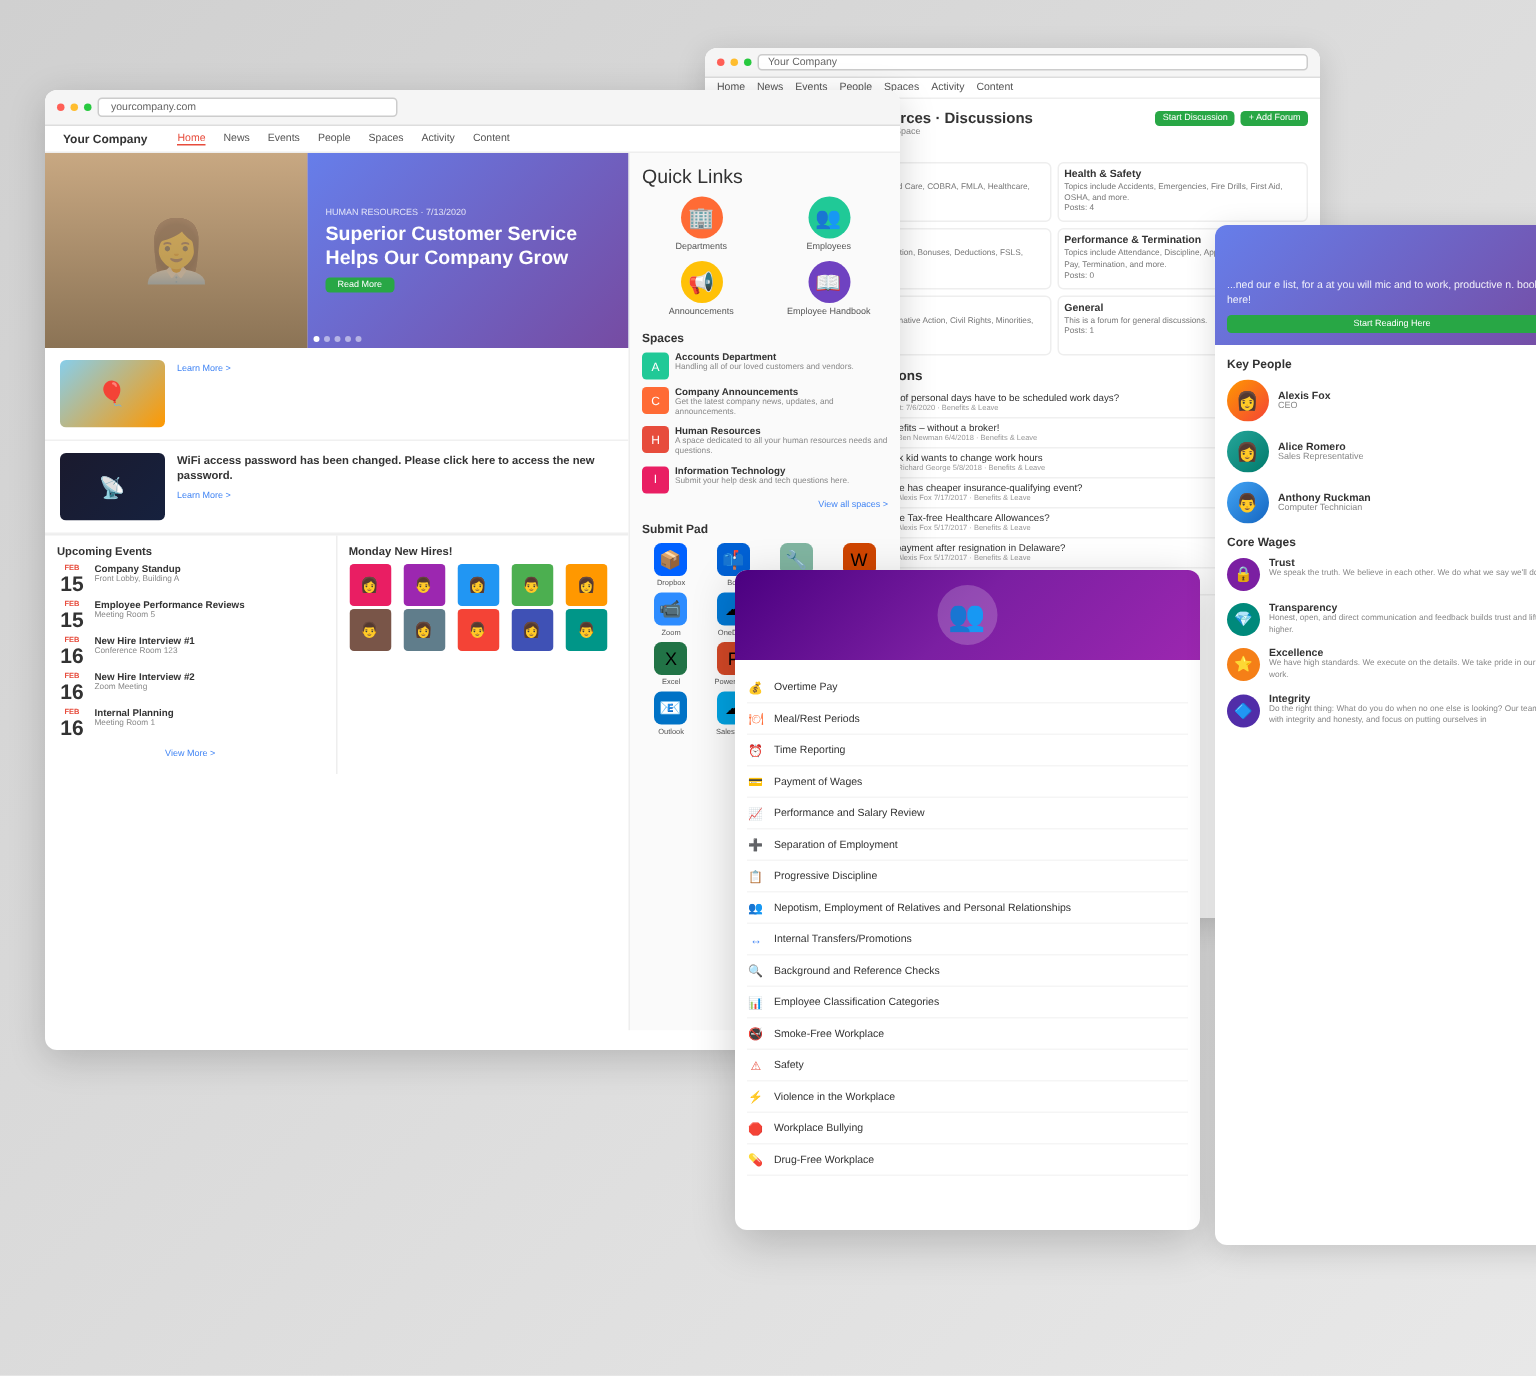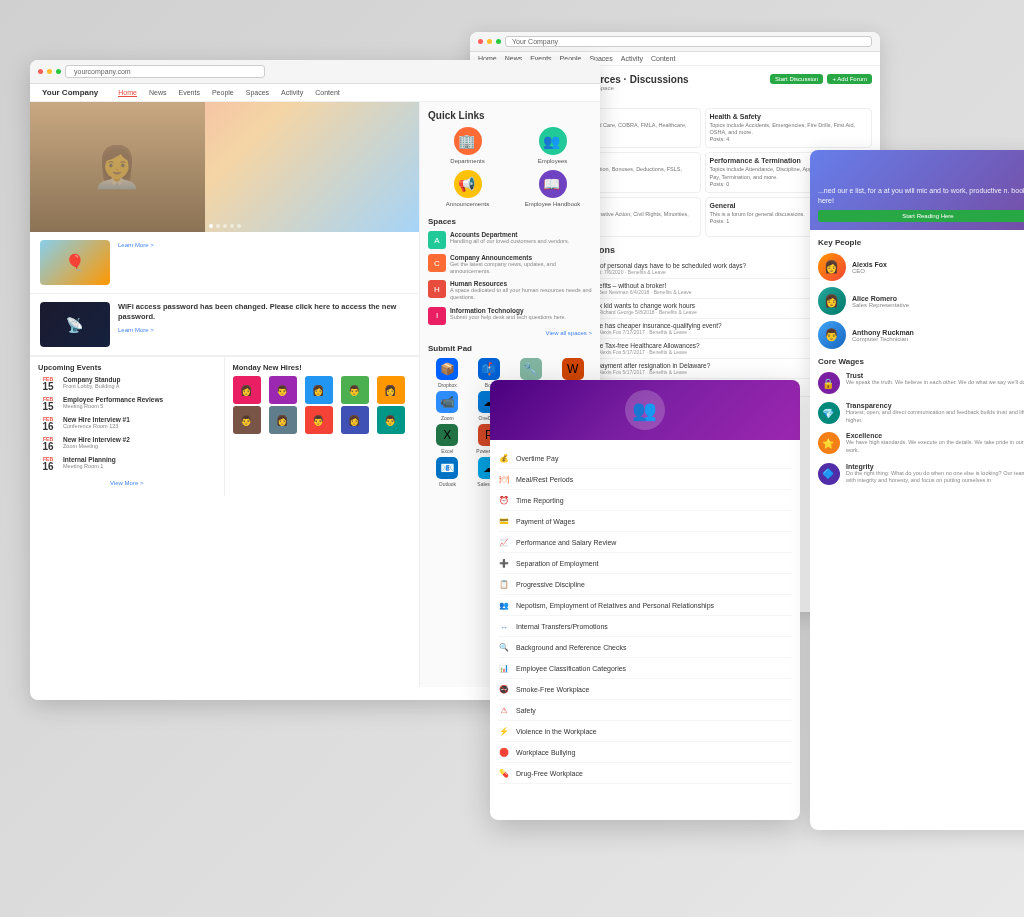--- a/index.html
+++ b/index.html
@@ -454,21 +454,21 @@
     }
 
     .event-month {
       font-size: 5px;
       color: #e74c3c;
       text-transform: uppercase;
       font-weight: 600;
     }
 
     .event-day {
-      font-size: 10px;
+      font-size: 14px;
       font-weight: 700;
       color: #333;
       line-height: 1;
     }
 
     .event-info {
       flex: 1;
     }
 
     .event-name {
@@ -510,22 +510,22 @@
     }
 
     
     .intranet-right {
       padding: 8px;
       overflow-y: auto;
       background: #fafafa;
     }
 
     .quick-links-title {
-      font-size: 10px;
-      font-weight: 700;
+      font-size: 13px;
+      font-weight: 400;
       color: #333;
       margin-bottom: 6px;
     }
 
     .quick-links-grid {
       display: grid;
       grid-template-columns: 1fr 1fr;
       gap: 6px;
       margin-bottom: 10px;
     }
@@ -1058,20 +1058,25 @@
       <span class="intranet-nav-item">Content</span>
     </div>
     <div class="intranet-body">
       <div class="intranet-left">
 
         <div class="hero-slider">
           <div class="hero-image">
             <div class="hero-image-left">
 
               <div style="width:100%;height:100%;background:linear-gradient(to bottom,#c8a882,#8b7355);display:flex;align-items:center;justify-content:center;font-size:40px;color:rgba(255,255,255,0.3);">👩‍💼</div>
+            </div>
+            <div class="hero-image-right">
+              <div class="hero-label">HUMAN RESOURCES · 7/13/2020</div>
+              <div class="hero-title">Superior Customer Service Helps Our Company Grow</div>
+              <button class="hero-btn">Read More</button>
             </div>
           </div>
           <div class="slider-dots">
             <div class="slider-dot active"></div>
             <div class="slider-dot"></div>
             <div class="slider-dot"></div>
             <div class="slider-dot"></div>
             <div class="slider-dot"></div>
           </div>
         </div>

